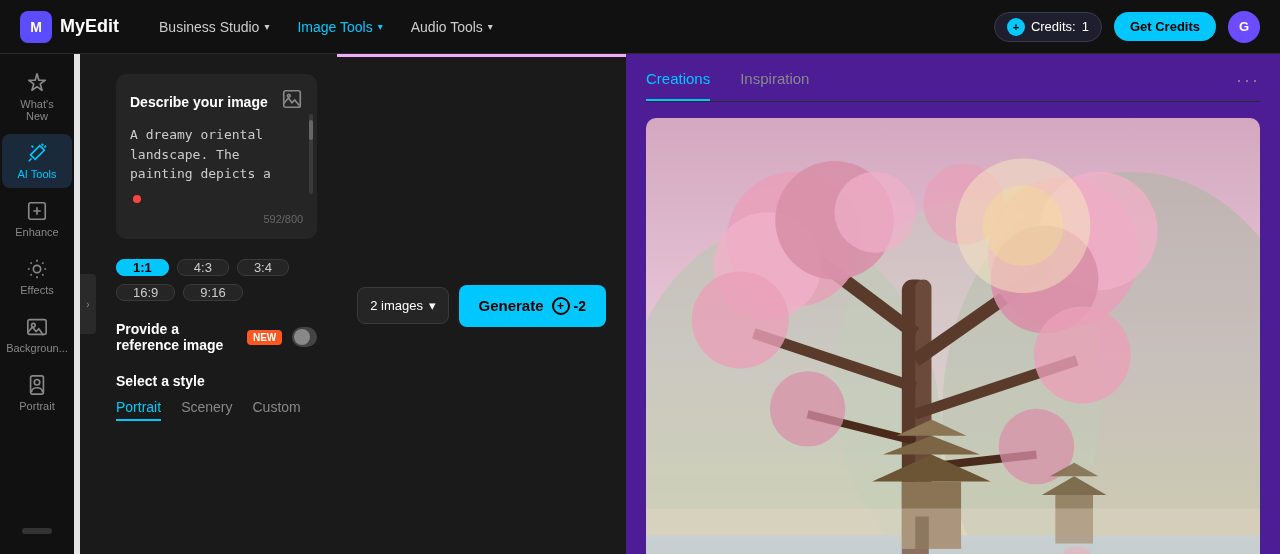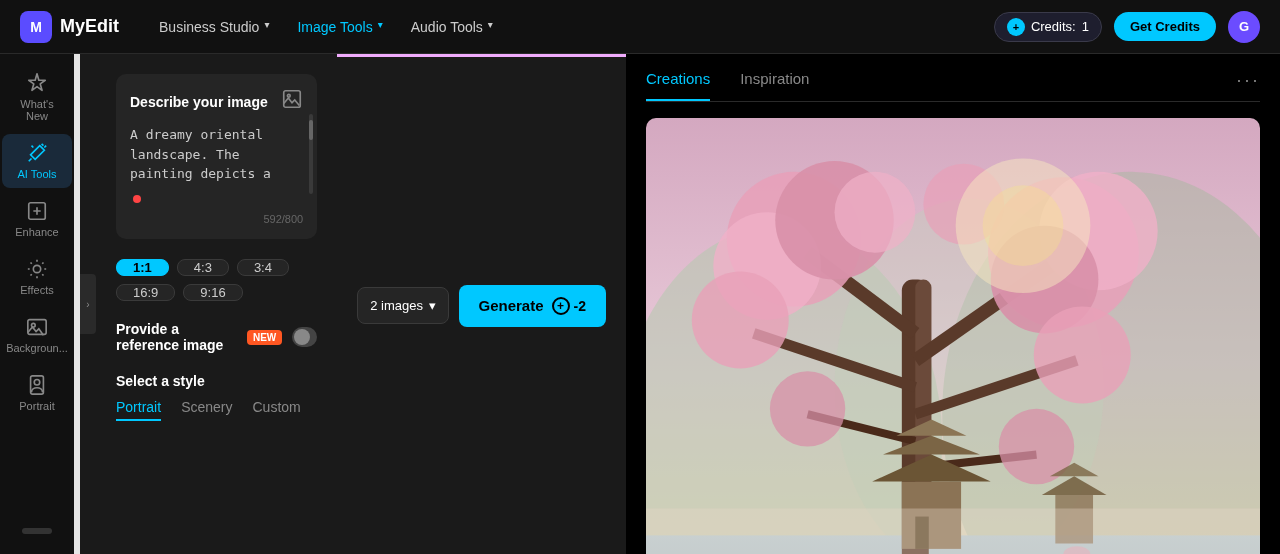--- a/index.html
+++ b/index.html
@@ -49,20 +49,21 @@
       color: #fff;
     }
     .nav-items {
       display: flex;
       align-items: center;
       gap: 4px;
       flex: 1;
     }
     .nav-item {
       display: flex;
+      align-items: center;
       gap: 5px;
       padding: 6px 12px;
       border-radius: 6px;
       cursor: pointer;
       font-size: 14px;
       color: #ccc;
       white-space: nowrap;
     }
     .nav-item.active { color: #00c8ff; }
     .nav-chevron { font-size: 10px; }
@@ -386,21 +387,21 @@
       display: flex;
       align-items: center;
       justify-content: center;
       font-size: 12px;
       font-weight: bold;
     }
 
     
     .right-panel {
       flex: 1;
-      background: #000000;
+      background: #4c1d95;
       padding: 16px 20px;
       overflow-y: auto;
     }
     .right-tabs {
       display: flex;
       gap: 30px;
       margin-bottom: 16px;
       border-bottom: 1px solid #2a2a2a;
       position: relative;
     }

